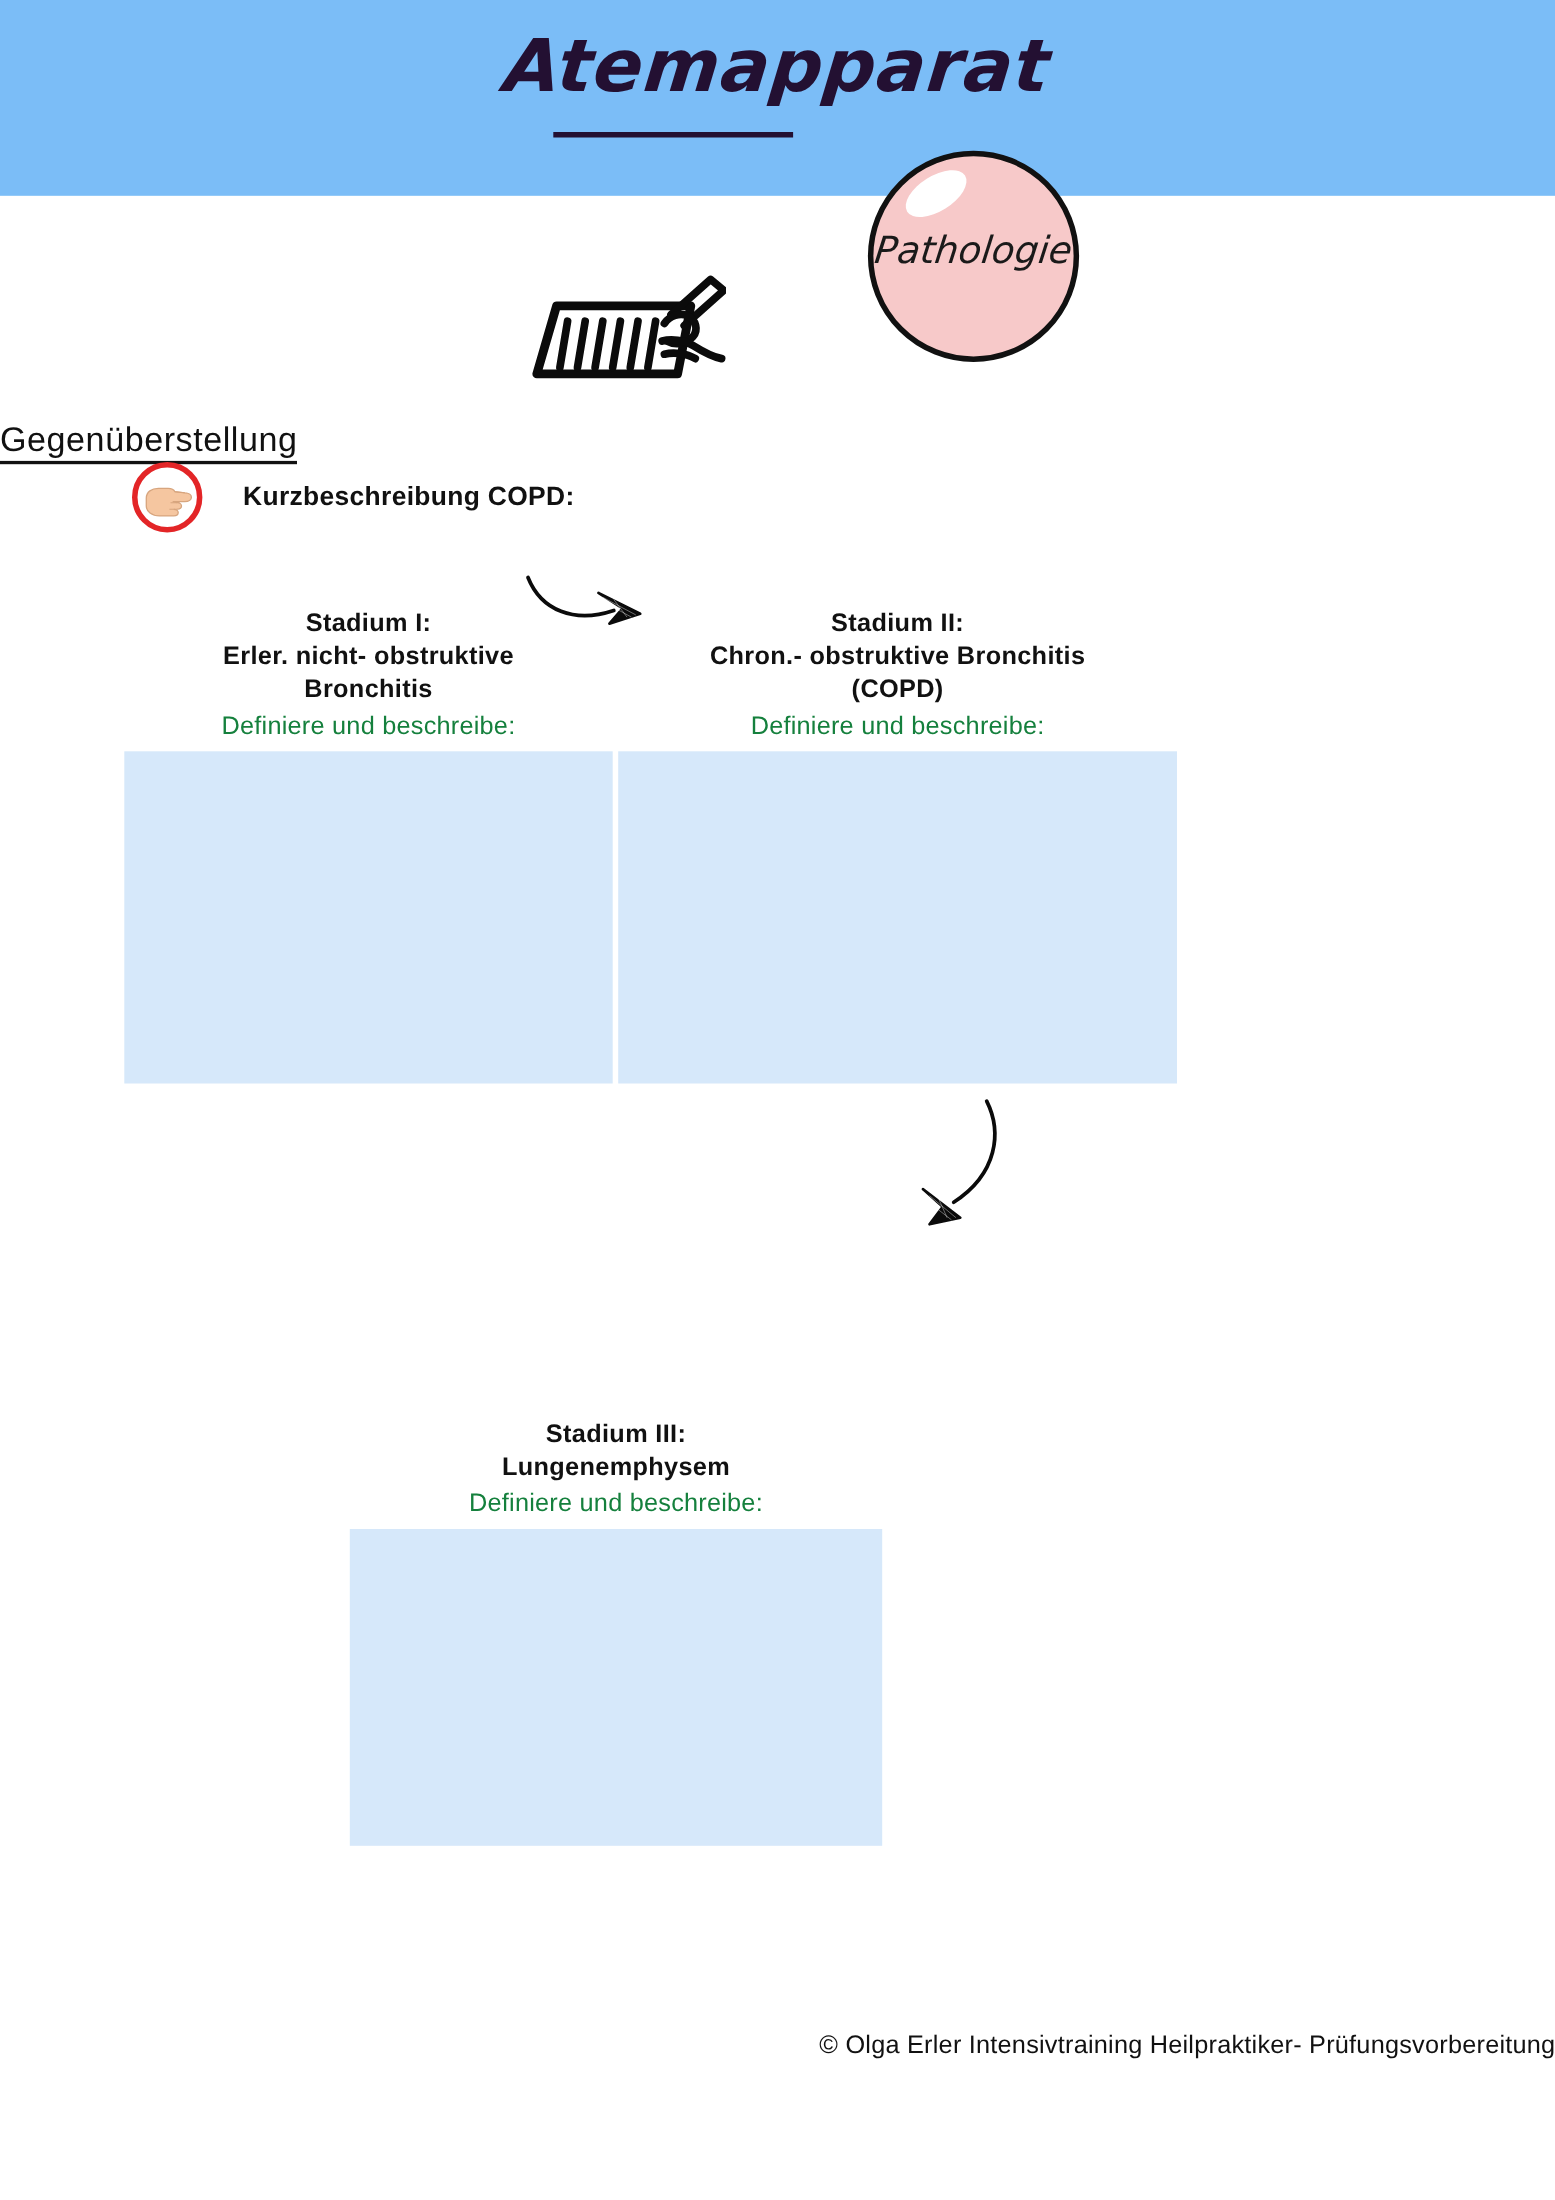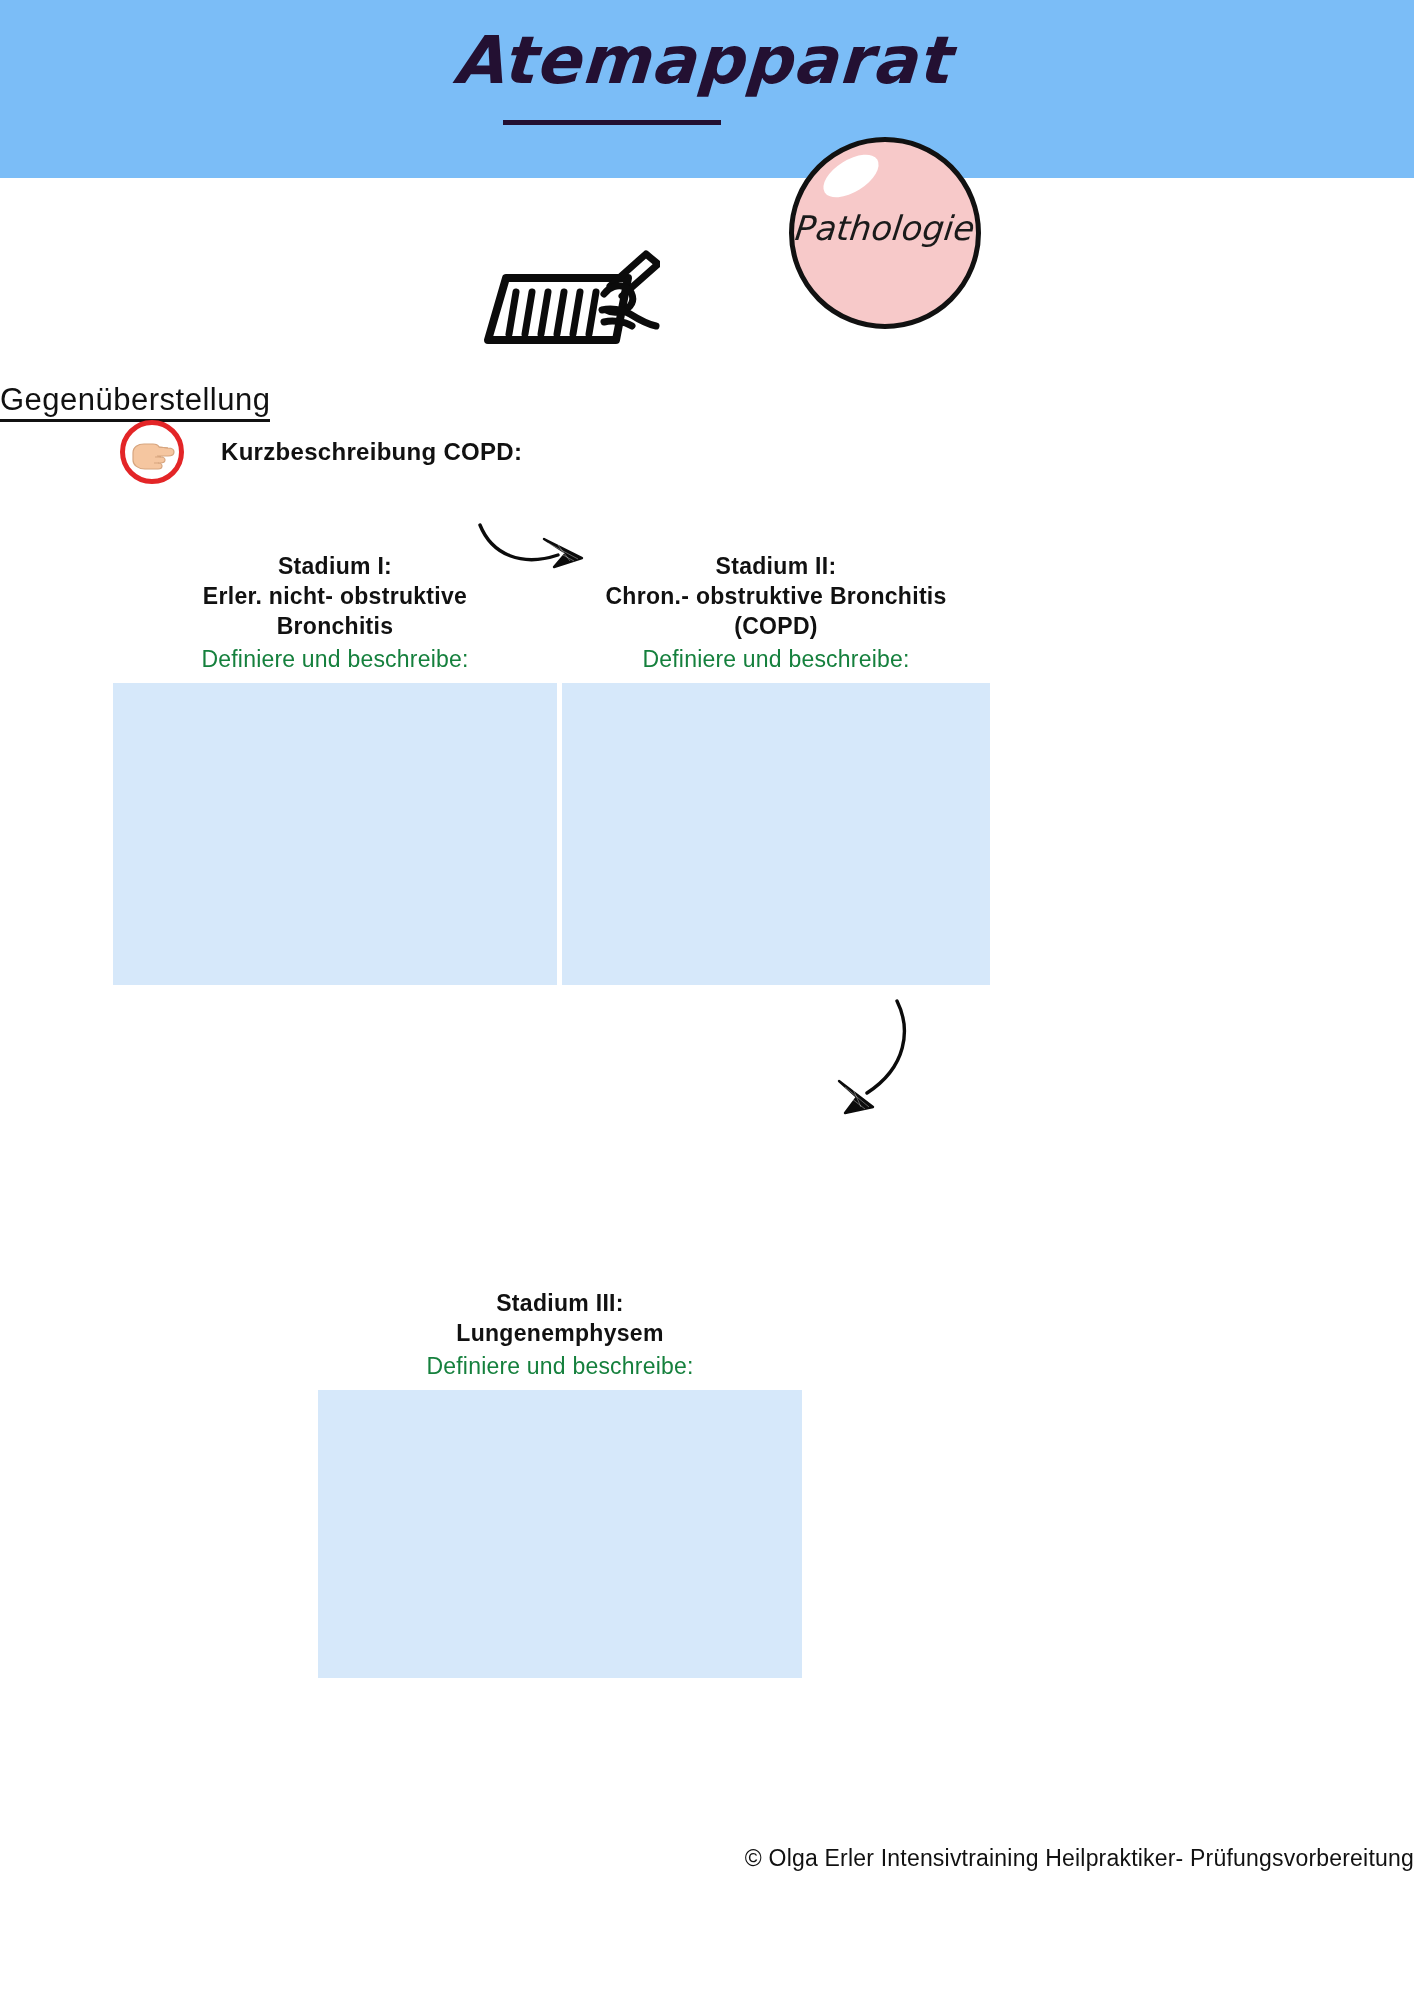--- a/index.html
+++ b/index.html
@@ -84,21 +84,21 @@
   }
   .pointer-hand{position:absolute;left:6px;top:14px;}
   .pointer-label{
     margin-left:37px;font-size:24px;font-weight:bold;color:#111111;
     letter-spacing:0.3px;
   }
 
   
   .col{position:absolute;}
   .col-left{left:113px;top:552px;width:444px;}
-  .col-right{left:562px;top:552px;width:428px;}
+  .col-right{left:562px;top:552px;width:508px;}
 
   .stage-heading{
     text-align:center;font-size:23px;font-weight:bold;color:#111111;
     line-height:1.30;letter-spacing:0.3px;
   }
   .stage-prompt{
     text-align:center;font-size:23px;font-weight:normal;color:#15803d;
     margin-top:4px;letter-spacing:0.2px;
   }
   .answer-box{

